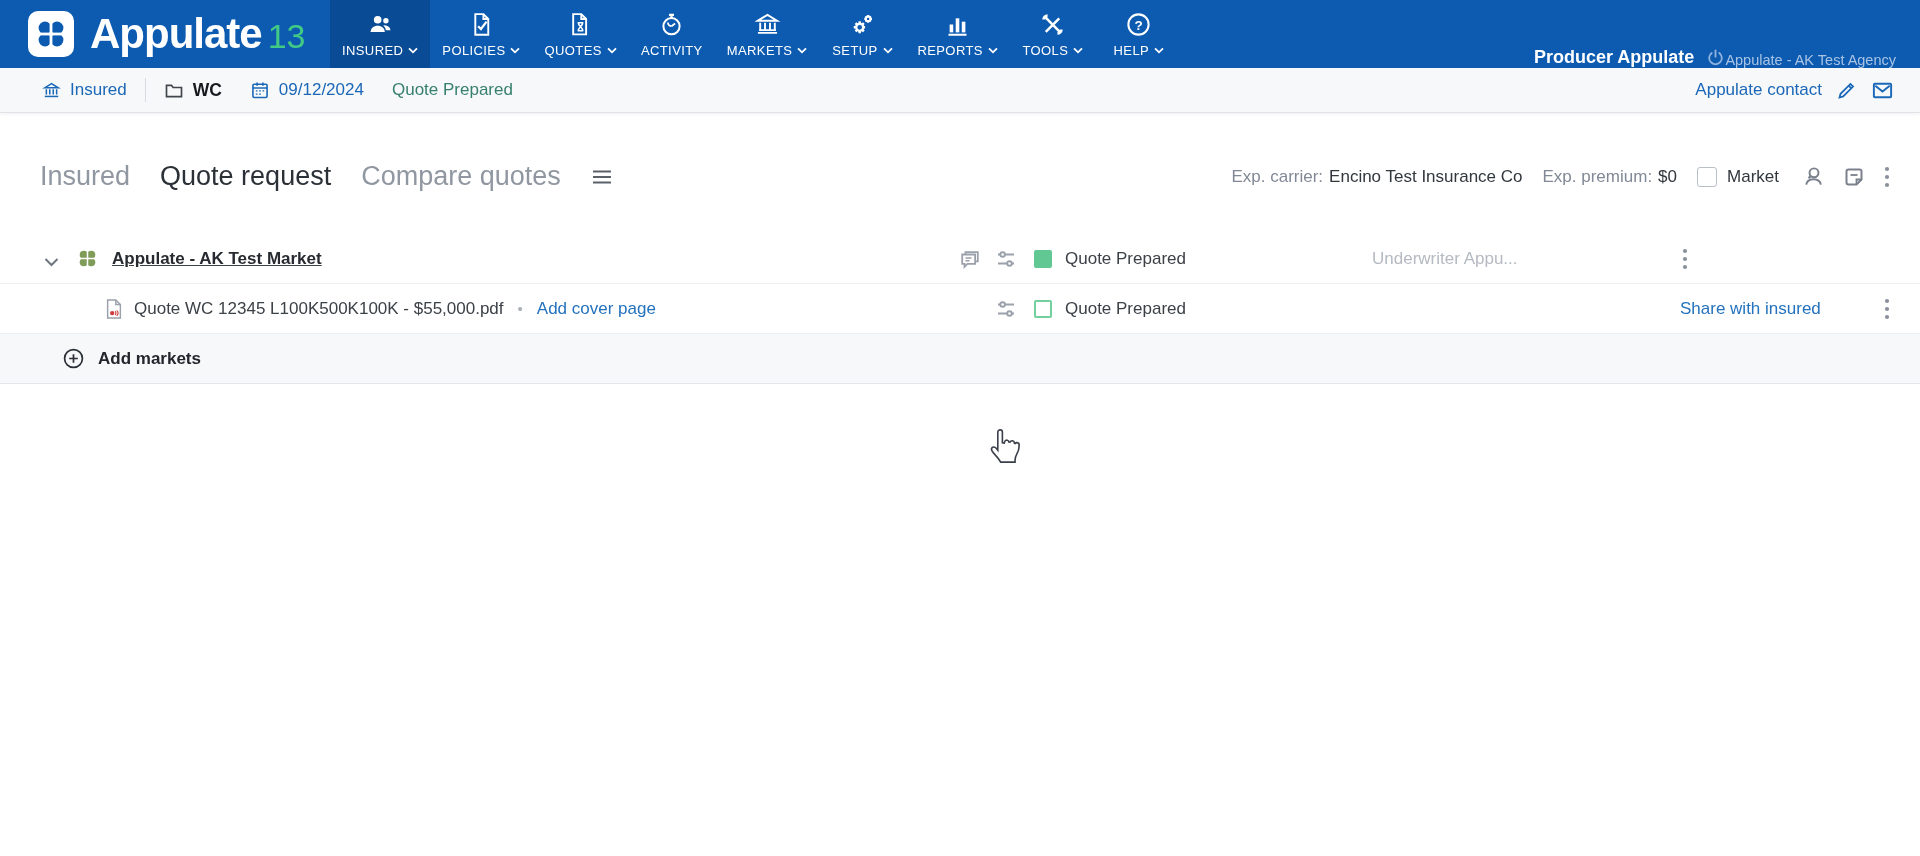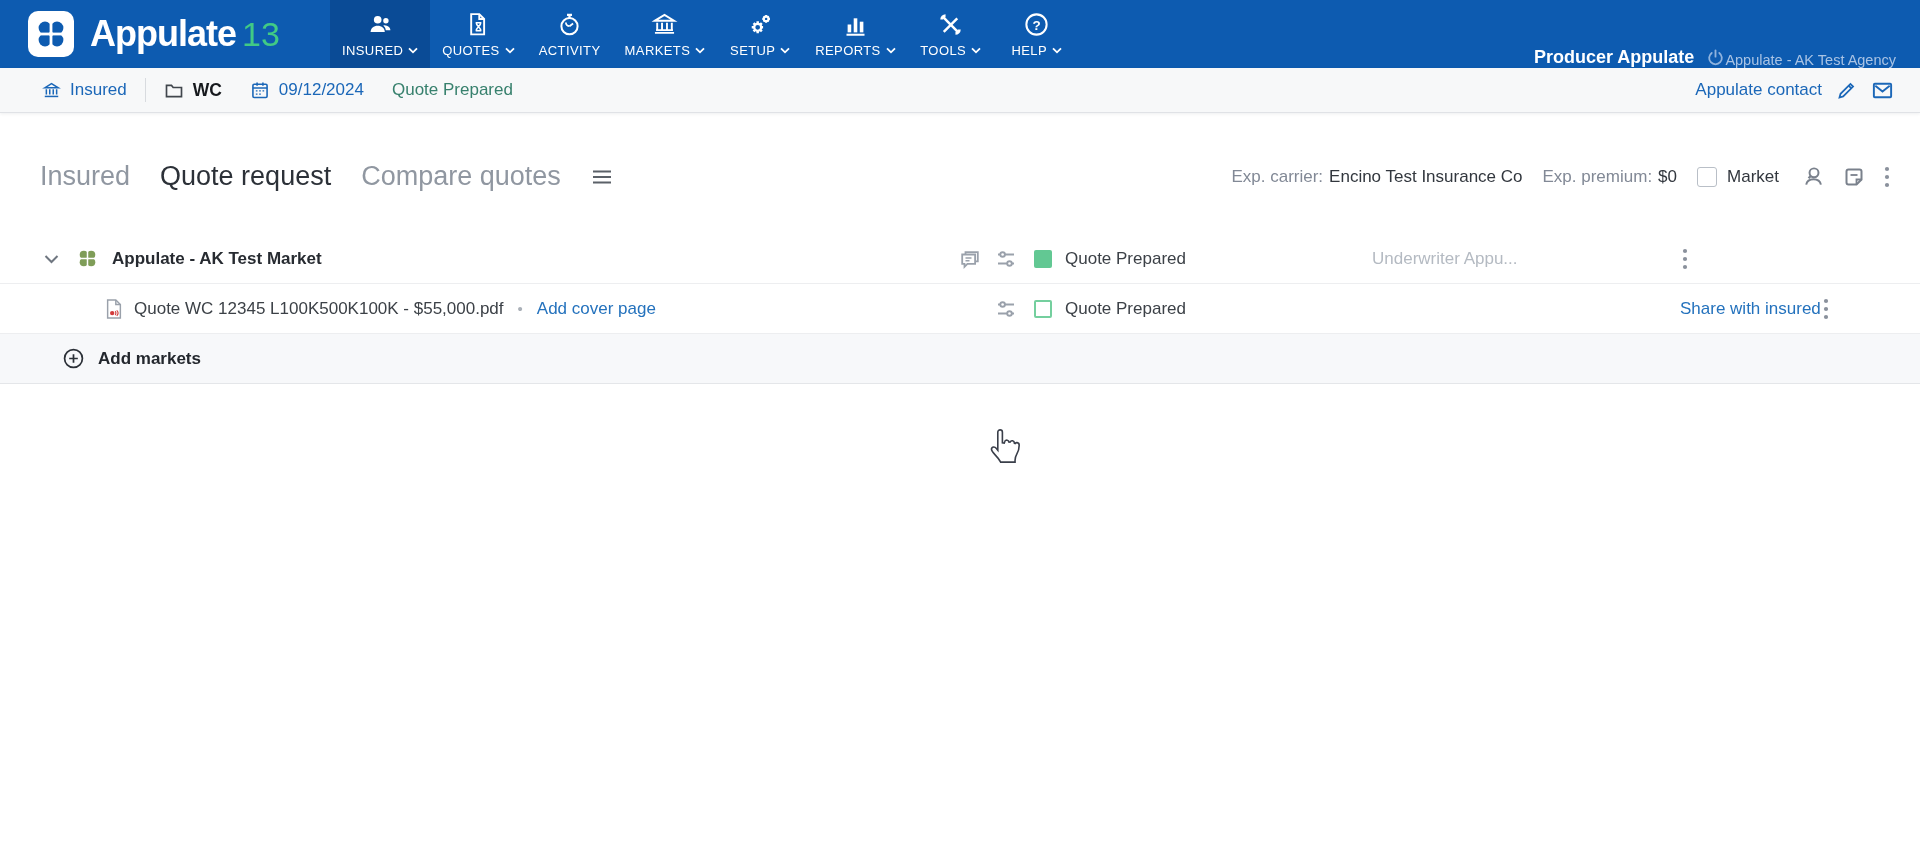--- a/index.html
+++ b/index.html
@@ -3,21 +3,21 @@
 <meta charset="utf-8">
 <style>
   * { box-sizing: border-box; margin: 0; padding: 0; }
   html,body { width:1920px; height:856px; overflow:hidden; background:#fff;
     font-family:"Liberation Sans", sans-serif; }
 
   
   .topnav { height:68px; background:#0d5bb0; display:flex; align-items:stretch; }
   .brand { display:flex; align-items:center; gap:16px; padding:0 20px 0 28px; width:330px; cursor:pointer; }
   .brand-box { width:46px; height:46px; background:#fff; border-radius:10px; display:flex; align-items:center; justify-content:center; flex:0 0 auto; }
-  .brand-name { color:#fff; font-size:36px; font-weight:bold; letter-spacing:-1px; }
+  .brand-name { color:#fff; font-size:42px; font-weight:bold; letter-spacing:-1px; }
   .brand-ver { color:#41ca85; font-size:34px; font-weight:normal; margin-left:6px; }
   .nav-items { display:flex; align-items:stretch; }
   .nav-item { display:flex; flex-direction:column; align-items:center; justify-content:center; gap:5px;
     min-width:86px; padding:0 12px; color:#fff; cursor:pointer; }
   .nav-item.active { background:#0a4b96; }
   .nav-item .nav-label { font-size:13px; letter-spacing:.4px; display:flex; align-items:center; gap:5px; white-space:nowrap; }
   .nav-item svg.nicon { width:27px; height:27px; }
   .nav-user { margin-left:auto; display:flex; justify-content:center; align-items:flex-end; padding-right:24px; }
   .user-line { display:flex; align-items:center; gap:12px; cursor:pointer; }
   .user-name { color:#fff; font-size:18px; font-weight:bold; }
@@ -49,31 +49,31 @@
   .sum-icons { display:flex; align-items:center; gap:16px; margin-left:22px; color:#7a818c; }
   .iconbtn { cursor:pointer; display:flex; align-items:center; }
 
   
   .markets { margin:42px -28px 0 -40px; }
   .trow { display:grid; grid-template-columns:905px 89px 338px 308px 1fr; align-items:center;
     padding-left:40px; padding-right:28px; }
   .thead { height:46px; border-bottom:1px solid #e6e8eb; font-weight:bold; font-size:17px; color:#22262c; }
   .th-name { padding-left:35px; }
   .tr { height:50px; border-bottom:1px solid #edeef0; font-size:17px; color:#3c4147; }
-  .cell-name { display:flex; align-items:center; }
+  .cell-name { display:flex; align-items:flex-end;text-decoration:underline; }
   .expander { cursor:pointer; color:#6f7680; display:flex; padding:2px; margin-left:2px; }
   .market-ico { margin:0 14px 0 16px; display:flex; }
   .market-name { font-weight:bold; color:#272b31; }
   .cell-icons { display:flex; align-items:center; justify-content:flex-end; gap:12px; padding-right:16px; color:#9aa1ab; }
   .cell-status { display:flex; align-items:center; gap:13px; }
   .sq { width:18px; height:18px; border-radius:2px; flex:0 0 auto; }
   .sq-filled { background:#62c893; }
   .sq-outline { background:#fff; border:2px solid #74cf9e; }
   .cell-contact { color:#b4bac2; cursor:pointer; }
-  .cell-actions { display:flex; align-items:center; justify-content:flex-start; gap:0; }
+  .cell-actions { display:flex; align-items:center; justify-content:space-between; gap:0; }
   .kebab { cursor:pointer; display:flex; padding:2px; }
   .file-row-name { display:flex; align-items:center; padding-left:64px;text-align:center; }
   .file-ico { margin-right:10px; display:flex; }
   .file-name { color:#3c4147; }
   .dot-sep { color:#aab0b8; margin:0 14px; font-size:15px; }
   a.link { color:#2472bd; text-decoration:none; cursor:pointer; }
   .addrow { height:50px; background:#f7f8fa; border-bottom:1px solid #e4e6e9;
     display:flex; align-items:center; padding-left:62px; cursor:pointer; }
   .addrow .plus { display:flex; color:#2b3037; }
   .addrow .addlabel { font-weight:bold; font-size:17px; color:#23272d; margin-left:13px; }
@@ -104,20 +104,33 @@
   <div class="nav-items">
     <div class="nav-item active">
       <svg class="nicon" viewBox="0 0 24 24" fill="#fff">
         <circle cx="9.5" cy="7.8" r="3.4"></circle>
         <path d="M3.2 18.6c0-3.4 2.8-5.6 6.3-5.6s6.3 2.2 6.3 5.6z"></path>
         <circle cx="16.8" cy="8.6" r="2.4"></circle>
         <path d="M15.6 12.6c2.9.1 5.2 1.9 5.2 4.6h-4.1c-.2-1.9-1-3.4-2.3-4.3z"></path>
       </svg>
       <span class="nav-label">
           <span>INSURED</span>
+        <svg width="10" height="7" viewBox="0 0 10 7">
+            <polyline points="1,1.3 5,5.3 9,1.3" fill="none" stroke="#fff" stroke-width="1.8"></polyline>
+          </svg>
+        </span>
+    </div>
+    <div class="nav-item">
+      <svg class="nicon" viewBox="0 0 24 24" fill="none" stroke="#fff" stroke-width="1.7">
+        <path d="M6.5 2.8h7.2l4.3 4.3v14H6.5z"></path>
+          <path d="M13.7 2.8v4.3h4.3"></path>
+        <polyline points="9,13.5 11.5,16 16.5,9.5" stroke-width="2"></polyline>
+      </svg>
+      <span class="nav-label">
+          <span>POLICIES</span>
         <svg width="10" height="7" viewBox="0 0 10 7">
             <polyline points="1,1.3 5,5.3 9,1.3" fill="none" stroke="#fff" stroke-width="1.8"></polyline>
           </svg>
         </span>
     </div>
     <div class="nav-item">
       <svg class="nicon" viewBox="0 0 24 24" fill="none" stroke="#fff" stroke-width="1.7">
         <path d="M5.5 2.8h7.2L17 7.1v13.7H5.5z"></path>
           <path d="M12.7 2.8v4.3H17"></path>
         <path d="M9.5 10.5h5M9.5 17.5h5M10 10.5c0 3 4 4 4 7M14 10.5c0 3-4 4-4 7" stroke-width="1.4"></path>

